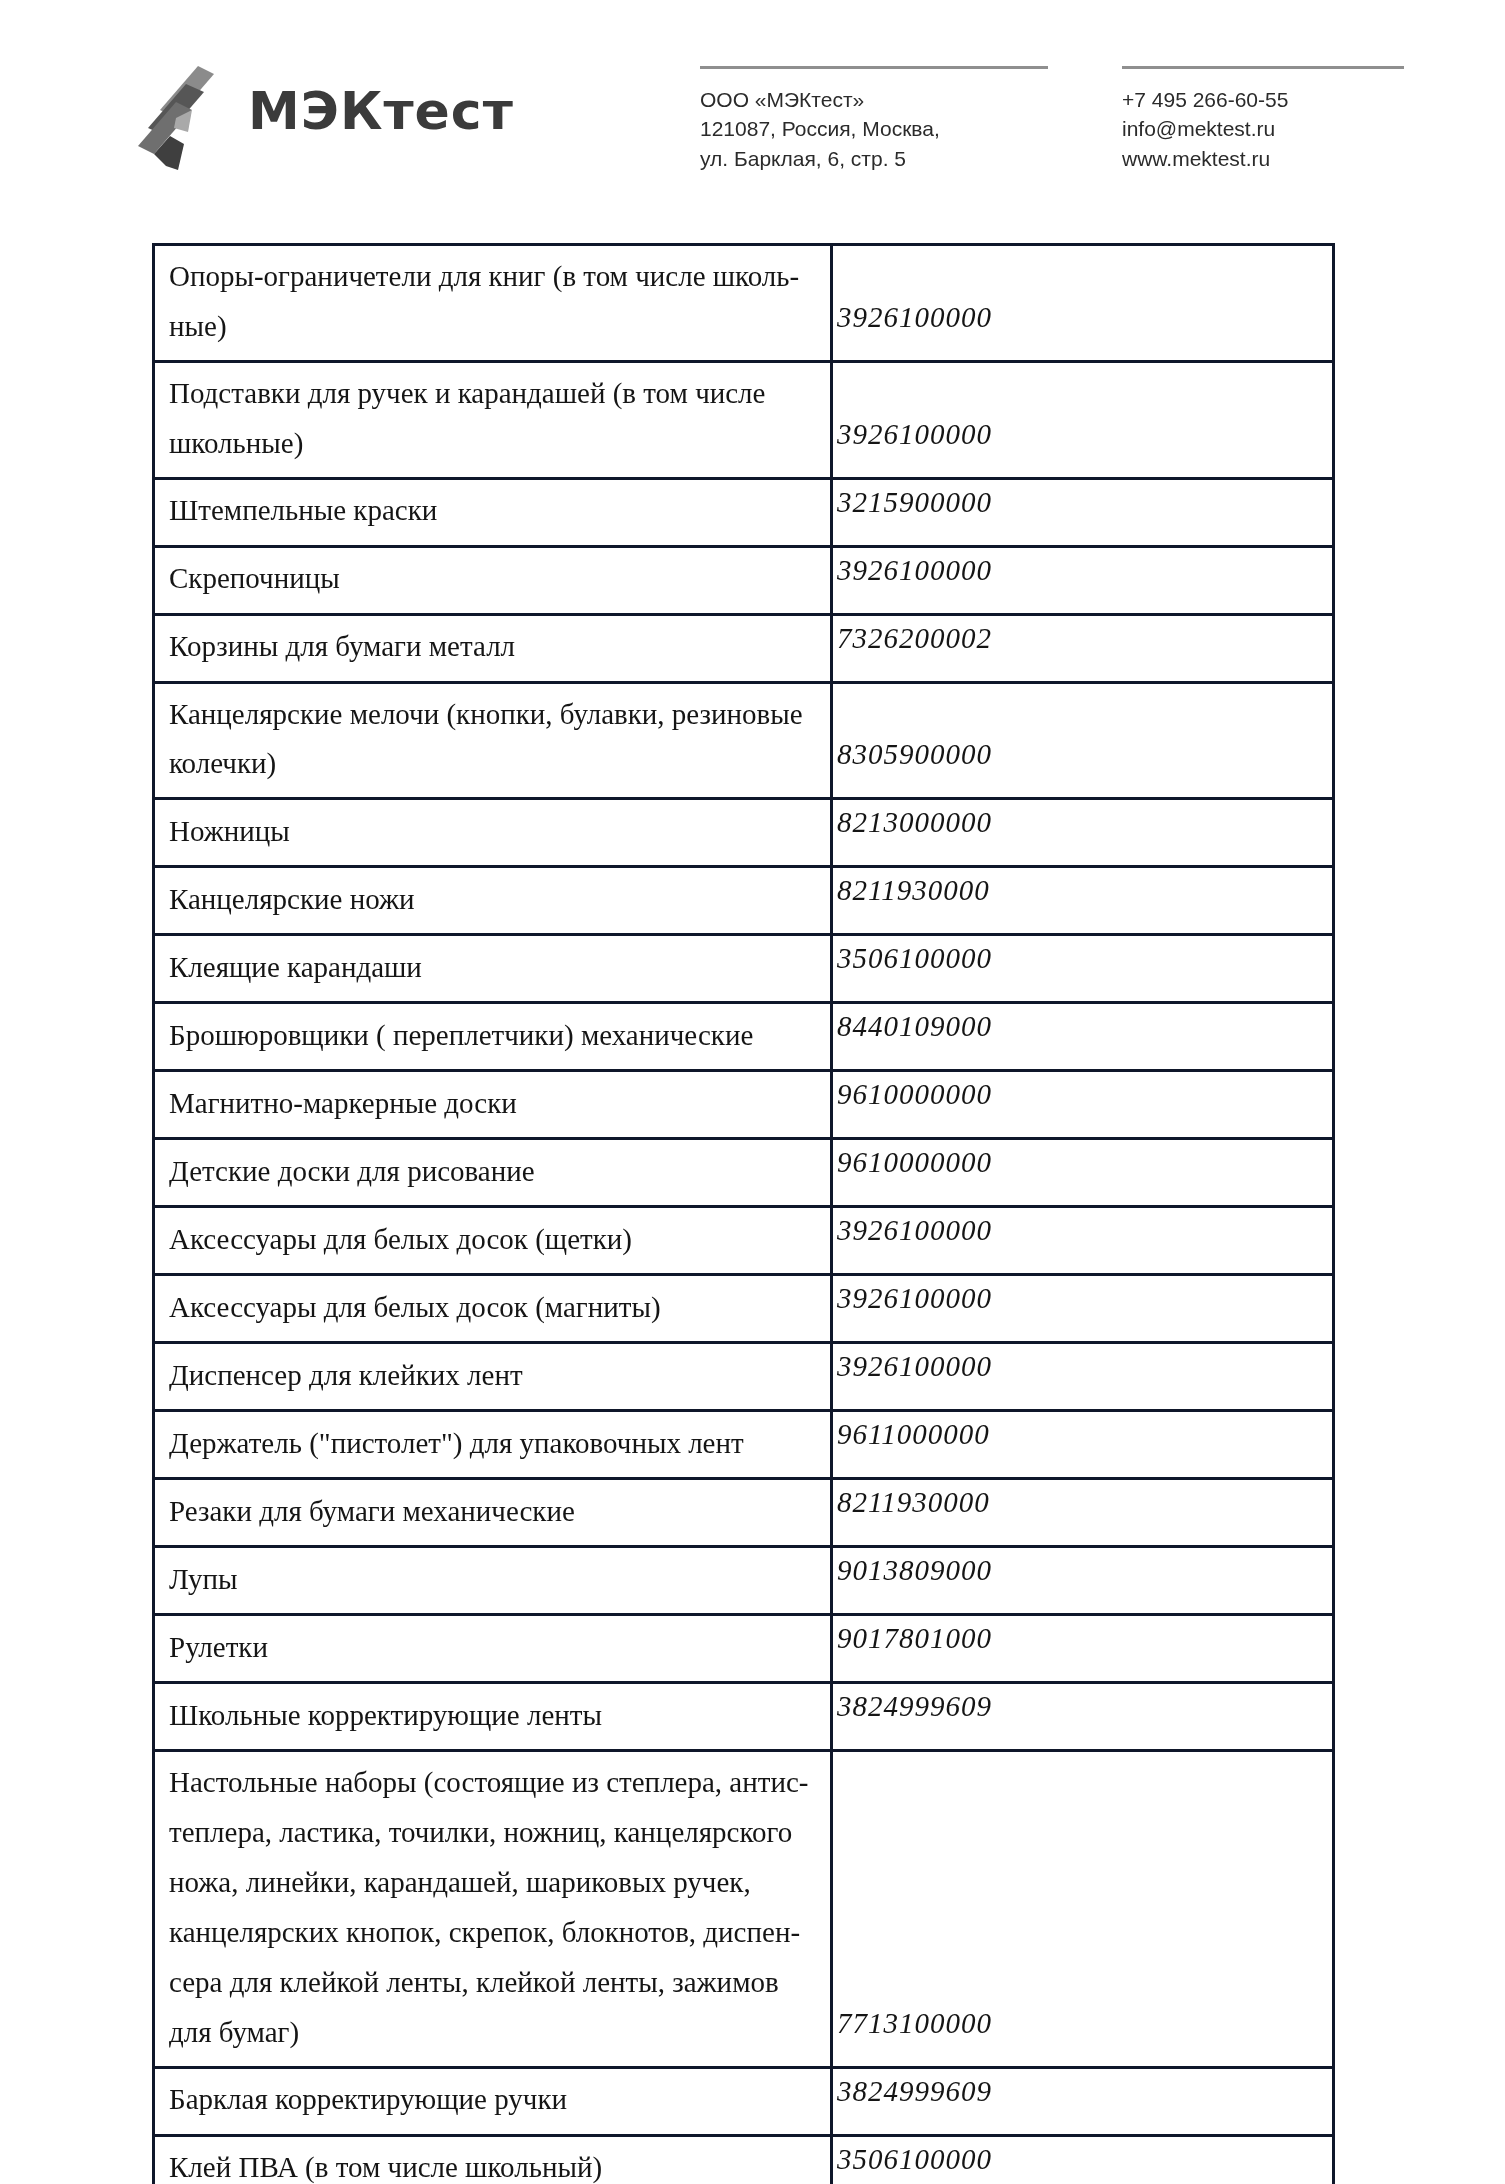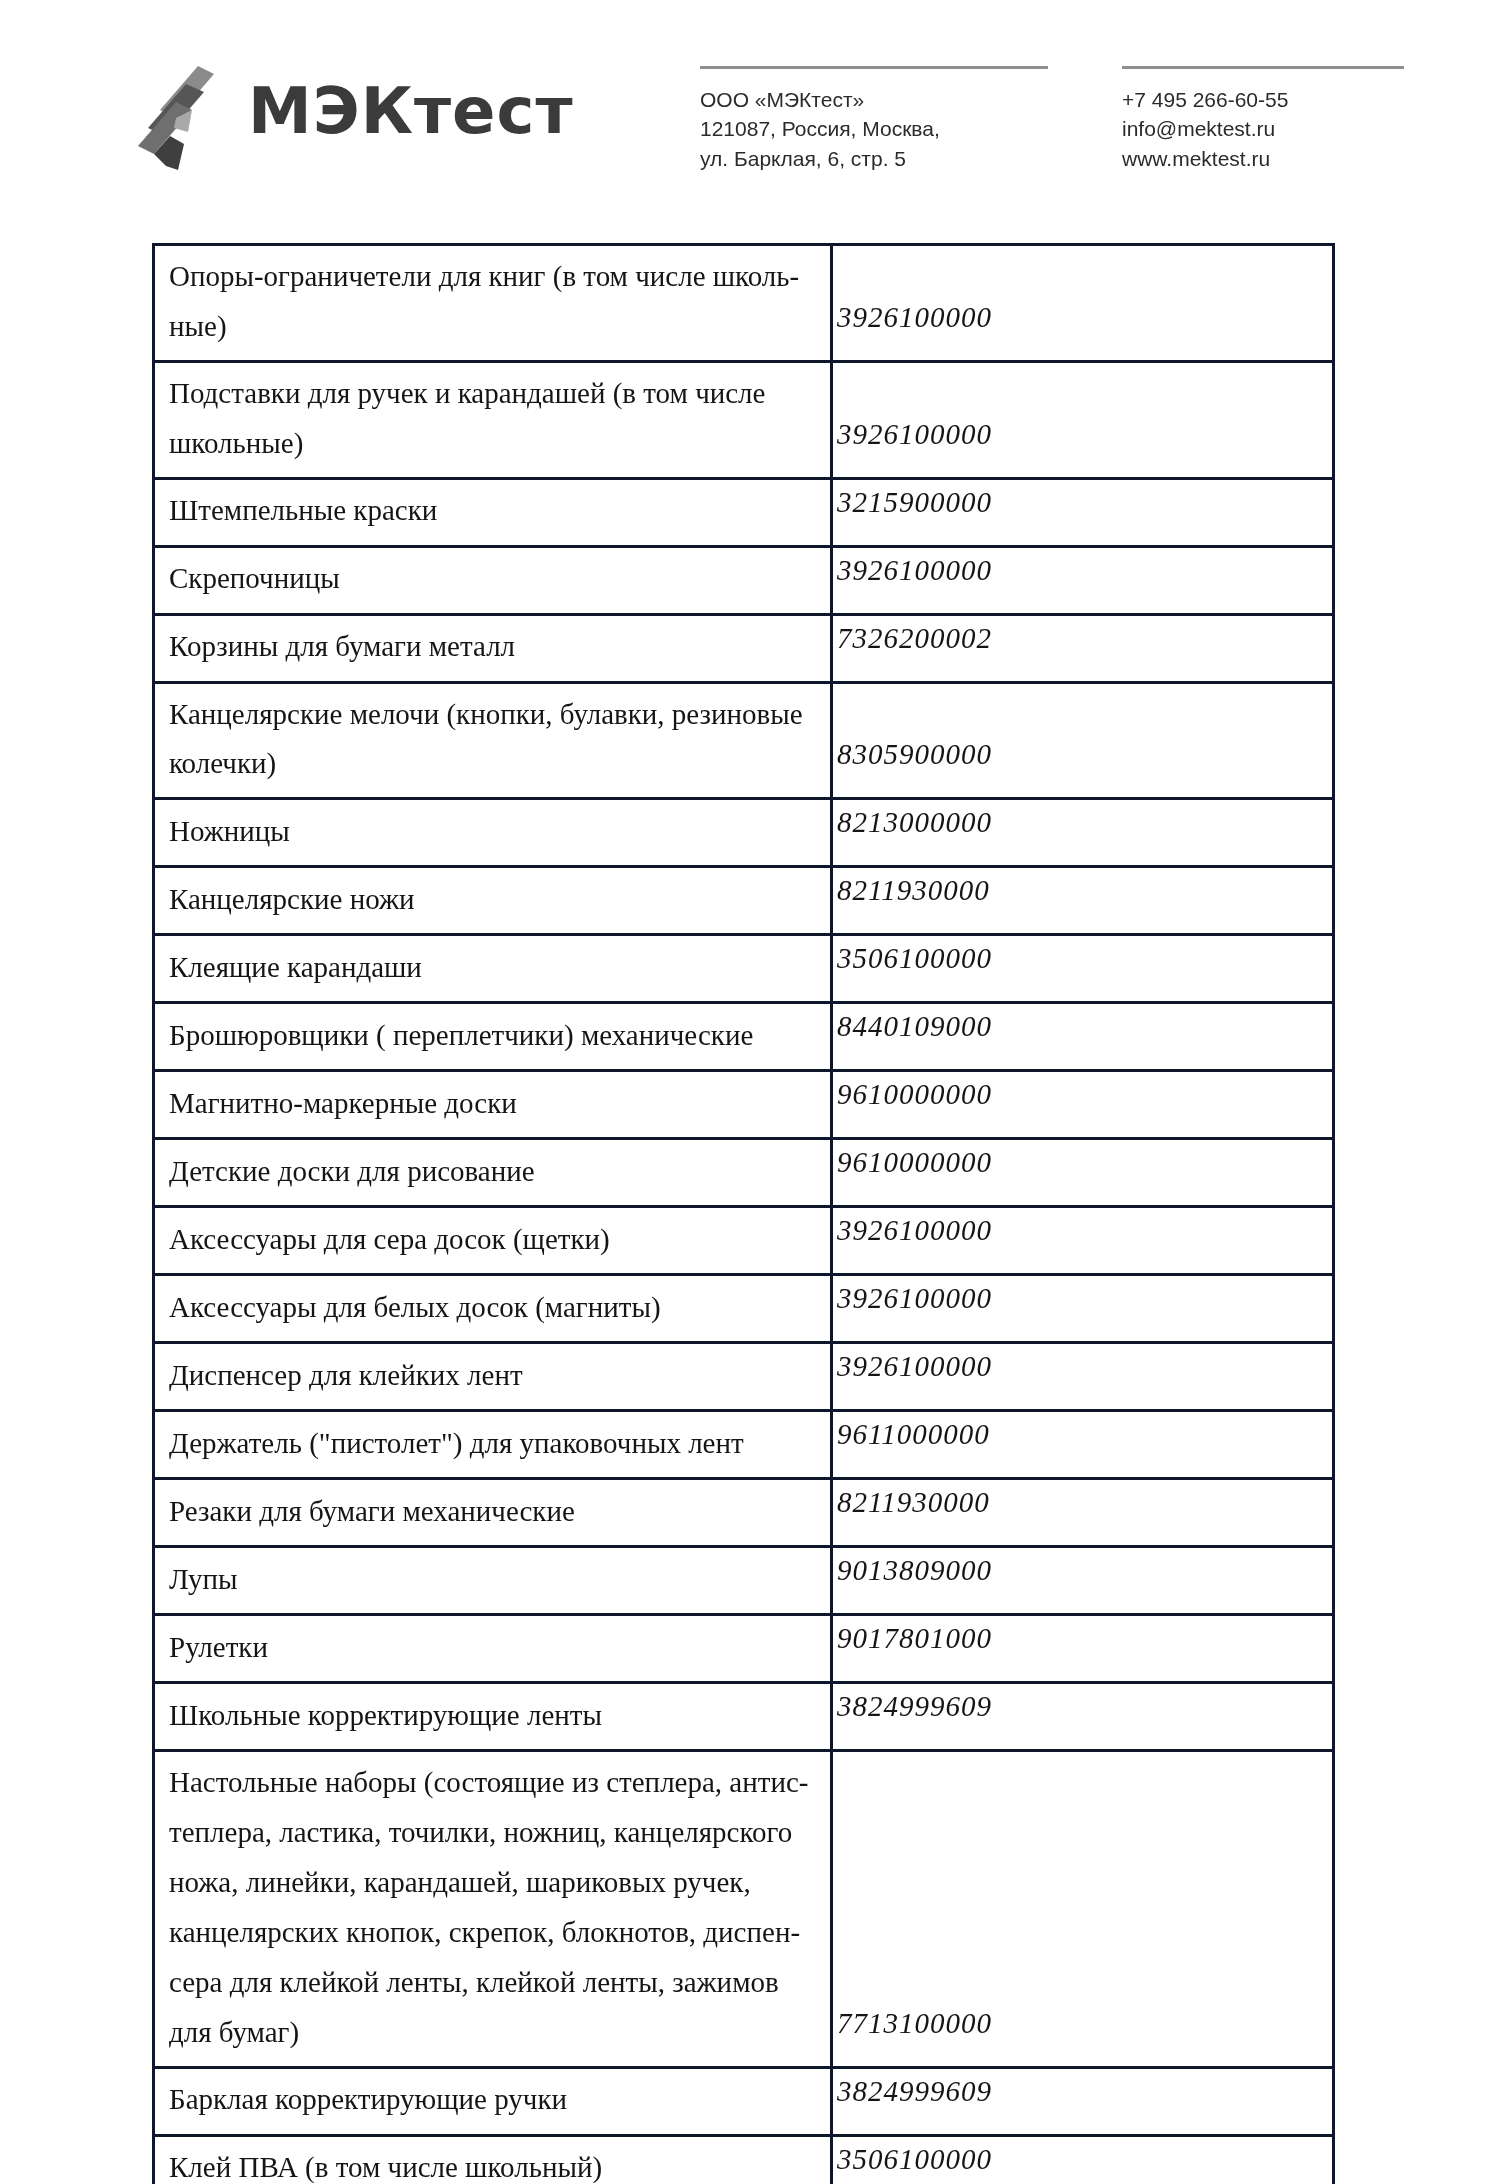--- a/index.html
+++ b/index.html
@@ -8,21 +8,21 @@
     width:1505px; min-height:2184px;
     font-family:"Liberation Serif", serif;
     color:#151515; position:relative;
   }
 
   
   .header { position:relative; height:215px; }
   .logo { position:absolute; left:126px; top:48px; display:flex; align-items:center; gap:10px; }
   .logo-text {
     font-family:"DejaVu Sans", sans-serif; font-weight:bold;
-    font-size:64px; color:#3b3b3b; letter-spacing:1px;
+    font-size:52px; color:#3b3b3b; letter-spacing:1px;
   }
   .contact-col { position:absolute; top:66px; font-family:"Liberation Sans", sans-serif;
     font-size:21px; color:#2b2b2b; line-height:1.40; }
   .contact-col .rule { height:3px; background:#8f8f8f; margin-bottom:16px; }
   .col-address { left:700px; width:360px; }
   .col-address .rule { width:348px; }
   .col-phone { left:1122px; width:300px; }
   .col-phone .rule { width:282px; }
 
   
@@ -126,21 +126,21 @@
         <td class="name-cell">Магнитно-маркерные доски</td>
         <td class="code-cell">9610000000</td>
       </tr>
 
       <tr>
         <td class="name-cell">Детские доски для рисование</td>
         <td class="code-cell">9610000000</td>
       </tr>
 
       <tr>
-        <td class="name-cell">Аксессуары для сера досок (щетки)</td>
+        <td class="name-cell">Аксессуары для белых досок (щетки)</td>
         <td class="code-cell">3926100000</td>
       </tr>
 
       <tr>
         <td class="name-cell">Аксессуары для белых досок (магниты)</td>
         <td class="code-cell">3926100000</td>
       </tr>
 
       <tr>
         <td class="name-cell">Диспенсер для клейких лент</td>

